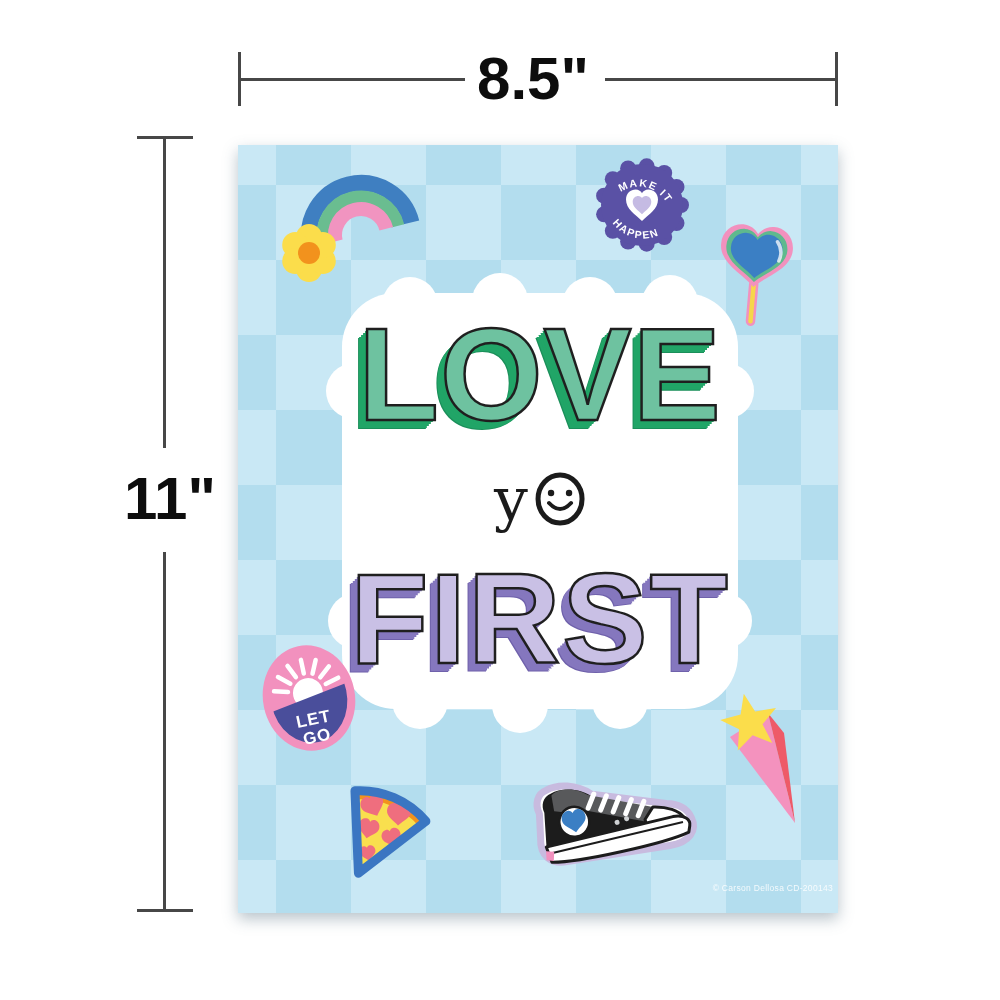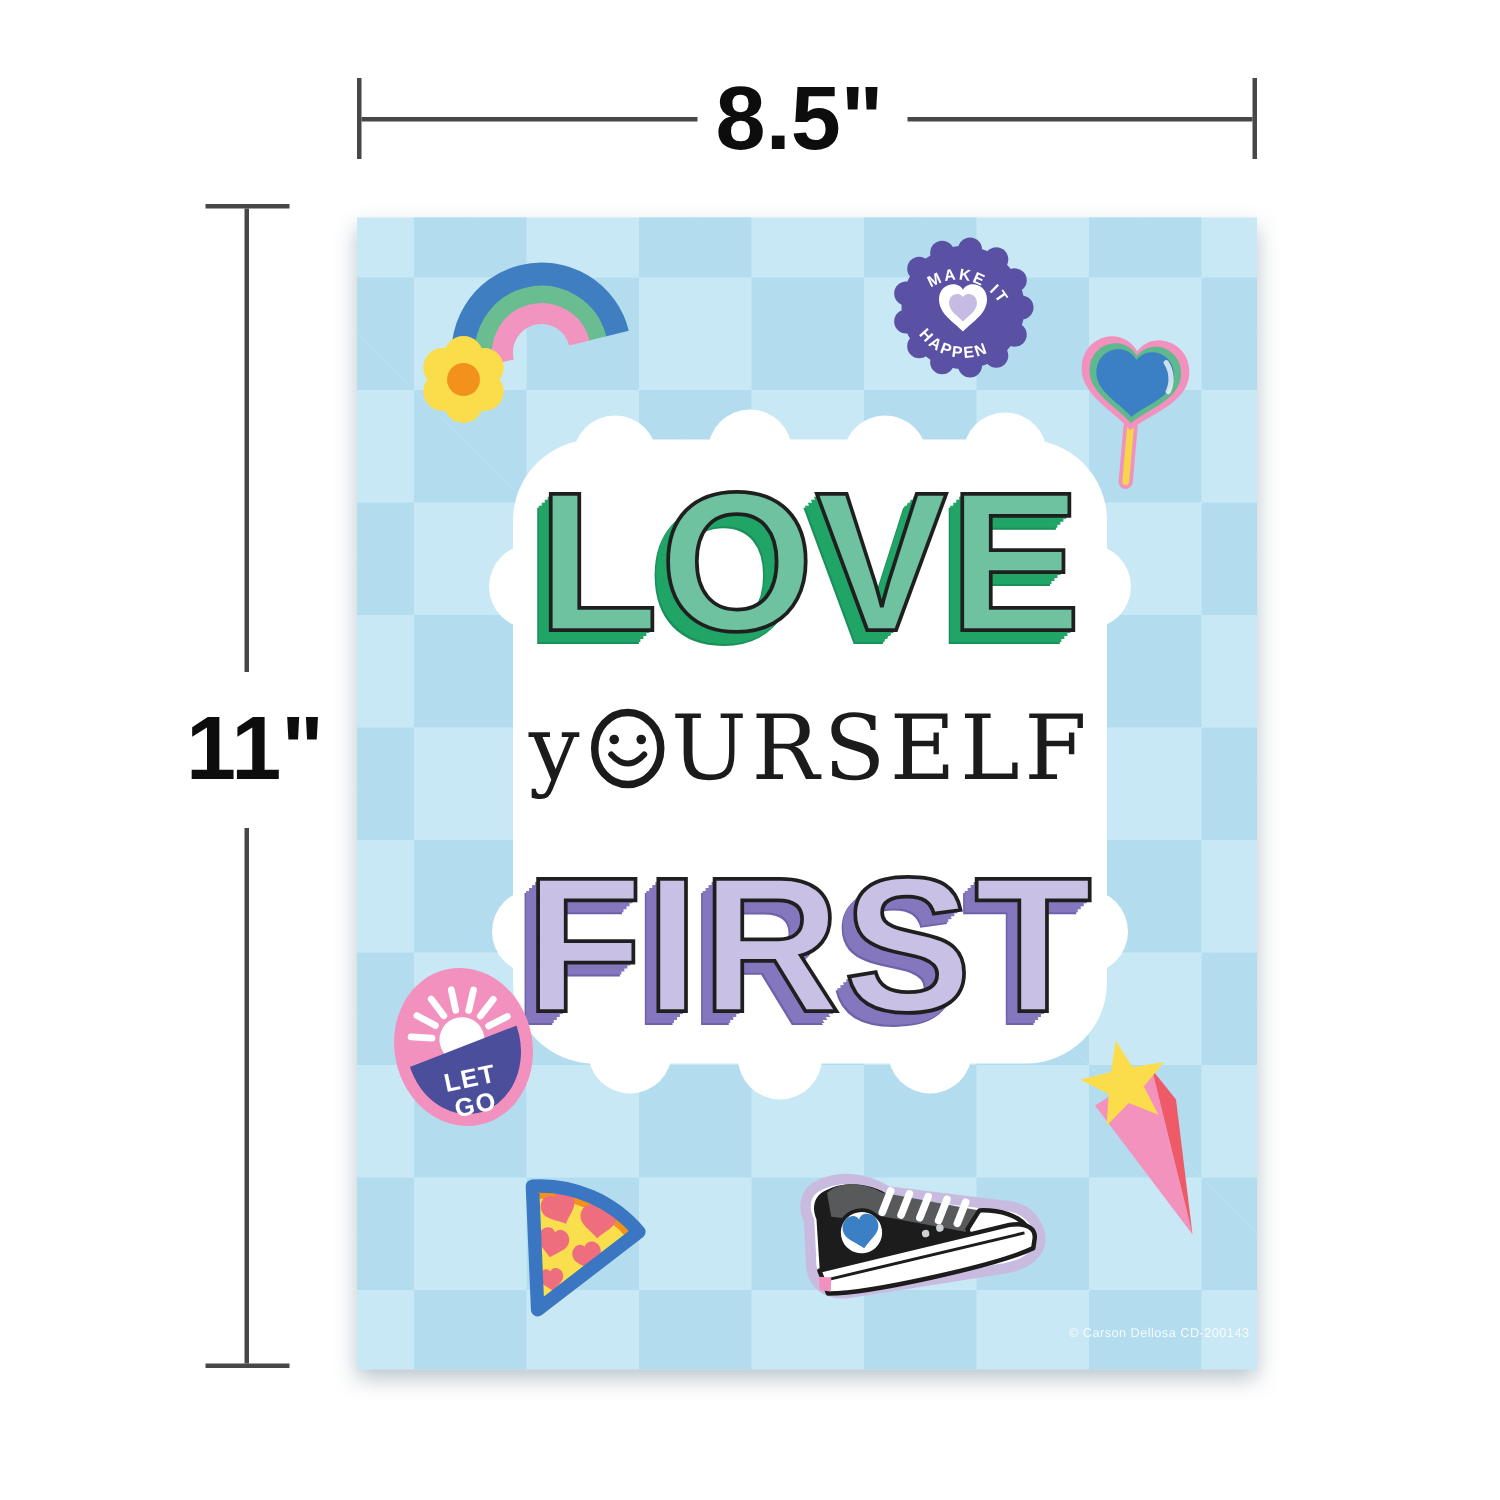--- a/index.html
+++ b/index.html
@@ -45,21 +45,21 @@
     font-weight:bold;font-size:132px;line-height:1;letter-spacing:1px;white-space:nowrap;
     color:#6ec2a0;-webkit-text-stroke:2.5px #1f1f1f;
     text-shadow:-2px 2px 0 #21a567,-4px 4px 0 #21a567,-6px 6px 0 #21a567,-8px 8px 0 #21a567,-9px 9px 0 #1b8f5a;}
   .t-you{position:absolute;left:50%;top:176px;transform:translateX(-50%);
     display:flex;align-items:center;gap:3px;white-space:nowrap;
     font-family:"DejaVu Serif",serif;font-size:60px;line-height:1;color:#1b1b1b;letter-spacing:3px;}
   .t-you .rest{text-transform:uppercase;}
   .t-first{position:absolute;left:50%;top:262px;transform:translateX(-50%);
     font-weight:bold;font-size:128px;line-height:1;letter-spacing:2px;white-space:nowrap;
     color:#c9c0e5;-webkit-text-stroke:2.5px #1f1f1f;
-    text-shadow:-2px 2px 0 #8577be,-4px 4px 0 #8577be,-6px 6px 0 #8577be,-8px 8px 0 #8577be,-9px 9px 0 #6f61ab;margin-top:12px;}
+    text-shadow:-2px 2px 0 #8577be,-4px 4px 0 #8577be,-6px 6px 0 #8577be,-8px 8px 0 #8577be,-9px 9px 0 #6f61ab;}
 
   .copyright{position:absolute;right:5px;top:738px;font-size:8.5px;
     color:rgba(255,255,255,.85);letter-spacing:.3px;}
 </style>
 </head>
 <body>
 
 <div class="dim dim-w">
   <div class="dline tick-l"></div>
   <div class="dline tick-r"></div>
@@ -157,21 +157,20 @@
     <div class="t-love">LOVE</div>
 
     <div class="t-you">
       <span>y</span>
       <svg width="52" height="56" viewBox="0 0 52 56">
         <ellipse cx="26" cy="28" rx="22" ry="24" fill="#ffffff" stroke="#1b1b1b" stroke-width="5"></ellipse>
         <circle cx="17" cy="22" r="3.2" fill="#1b1b1b"></circle>
         <circle cx="35" cy="22" r="3.2" fill="#1b1b1b"></circle>
         <path d="M 15 32 Q 26 44 37 32" fill="none" stroke="#1b1b1b" stroke-width="4" stroke-linecap="round"></path>
       </svg>
-      <span class="rest">urself</span>
     </div>
 
     <div class="t-first">FIRST</div>
   </div>
 
   <svg class="sticker" style="left:20px;top:496px" width="102" height="114" viewBox="0 0 102 114">
     <defs>
         <clipPath id="lg-clip">
           <ellipse cx="51" cy="57" rx="38" ry="45"></ellipse>
         </clipPath>

